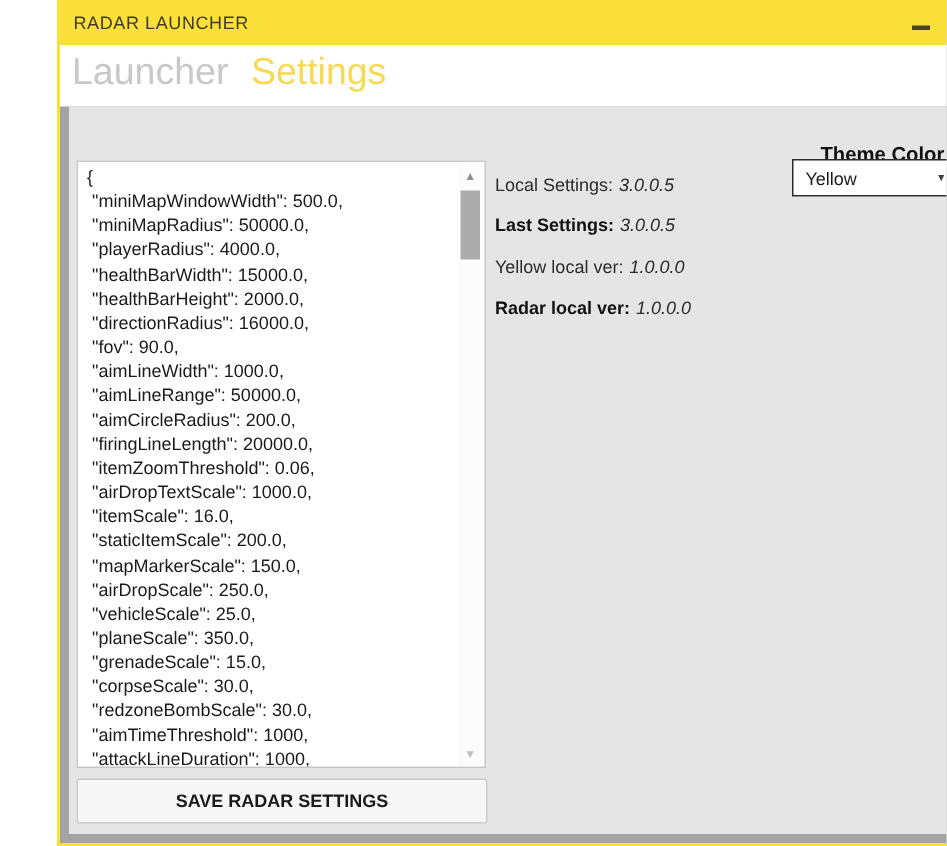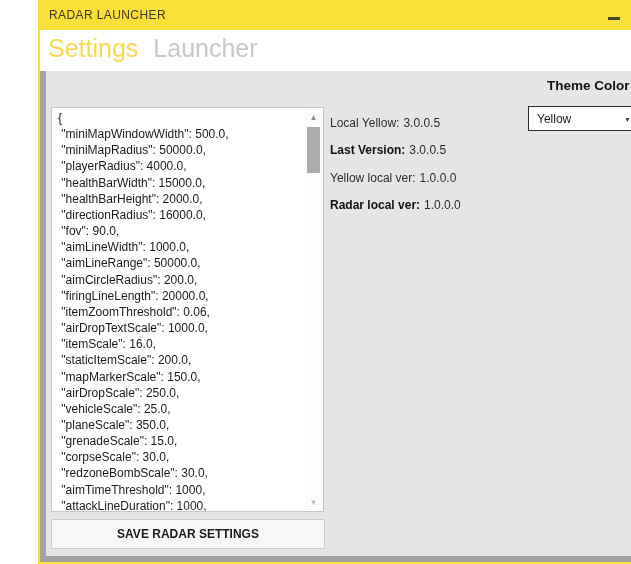--- a/index.html
+++ b/index.html
@@ -78,25 +78,25 @@
     background:#F7F7F7; border:1px solid #CBCBCB; border-radius:2px;
     display:flex; align-items:center; justify-content:center;
     font-size:12px; font-weight:bold; color:#1A1A1A; cursor:pointer;text-align:right;
   }
 
   
   .version-block { position:absolute; left:290px; top:109px; }
   .version-row { display:flex; height:27.5px; align-items:center; font-size:12px; color:#2B2B2B; }
   .version-label { min-width:67px; padding-right:4px; white-space:nowrap; }
   .version-label.bold { font-weight:bold; color:#111111; }
-  .version-value { white-space:nowrap; }
+  .version-value { white-space:nowrap;font-style:italic; }
 
   
   .theme-label {
-    position:absolute; left:507px; top:78px;
+    position:absolute; left:507px; top:95px;
     font-size:13.5px; font-weight:bold; color:#111111;
   }
   .theme-select {
     position:absolute; left:488px; top:106px; width:113px; height:25px;
     background:#ffffff; border:1px solid #2B2B2B;
     display:flex; align-items:center; cursor:pointer;
   }
   .theme-select-value { margin-left:8px; font-size:12px; color:#1A1A1A; }
   .theme-select-arrow {
     position:absolute; right:9px; top:50%; transform:translateY(-50%);
@@ -114,22 +114,22 @@
       <div class="win-btn">
         <span class="min-glyph"></span>
       </div>
       <div class="win-btn">
         <span class="close-glyph">✕</span>
       </div>
     </div>
   </div>
 
   <div class="tabbar">
+    <span class="tab tab-inactive">Launcher</span>
     <span class="tab tab-active">Settings</span>
-    <span class="tab tab-inactive">Launcher</span>
   </div>
 
   <div class="panel"></div>
 
 
   <div class="editor">
     <div class="editor-text">{
  "miniMapWindowWidth": 500.0,
  "miniMapRadius": 50000.0,
  "playerRadius": 4000.0,
@@ -158,25 +158,25 @@
       <div class="scroll-arrow scroll-up">▲</div>
       <div class="scroll-thumb"></div>
       <div class="scroll-arrow scroll-down">▼</div>
     </div>
   </div>
 
   <div class="save-button">SAVE RADAR SETTINGS</div>
 
   <div class="version-block">
     <div class="version-row">
-      <span class="version-label">Local Yellow:</span>
+      <span class="version-label">Local Settings:</span>
       <span class="version-value">3.0.0.5</span>
     </div>
     <div class="version-row">
-      <span class="version-label bold">Last Version:</span>
+      <span class="version-label bold">Last Settings:</span>
       <span class="version-value">3.0.0.5</span>
     </div>
     <div class="version-row">
       <span class="version-label">Yellow local ver:</span>
       <span class="version-value">1.0.0.0</span>
     </div>
     <div class="version-row">
       <span class="version-label bold">Radar local ver:</span>
       <span class="version-value">1.0.0.0</span>
     </div>

